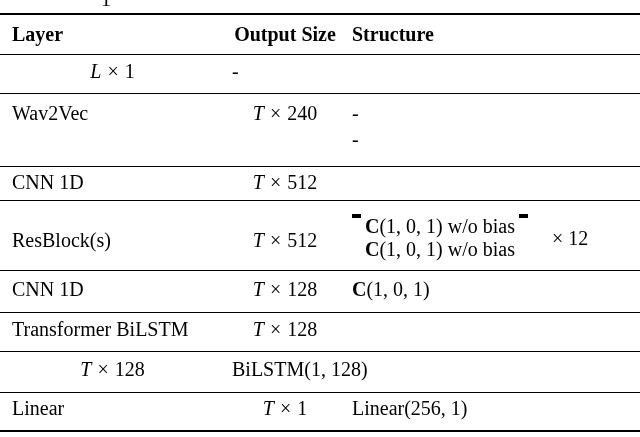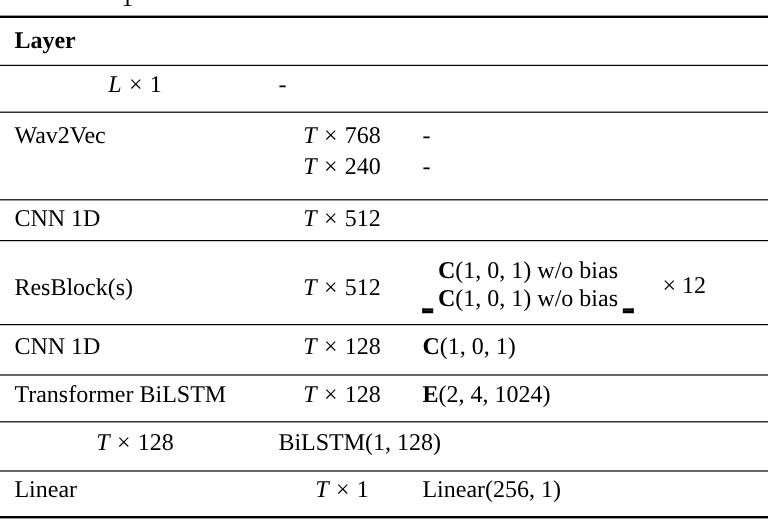--- a/index.html
+++ b/index.html
@@ -18,21 +18,21 @@
   .c2 {text-align:center;}
   .c3 {padding-left:7px;}
   .bold {font-weight:bold;}
   .mvar {font-style:italic;}
   .mx {padding:0 6px;}
   .two-line {line-height:26px;}
   .row-resblock {height:51px;}
   .row-resblock .c1, .row-resblock .c2 {display:flex; align-items:center;}
   .row-resblock .c2 {justify-content:center;}
   .bracket-wrap {display:flex; align-items:center;}
-  .bracket {display:flex; align-items:flex-end;}
+  .bracket {display:flex; align-items:flex-start;}
   .bl {width:7px; border-left:2px solid #000; border-top:2px solid #000; border-bottom:2px solid #000;}
   .br {width:7px; border-right:2px solid #000; border-top:2px solid #000; border-bottom:2px solid #000;}
   .bcontent {padding:1px 4px; font-size:20px; line-height:22.5px;}
   .mult {margin-left:24px;}
   .caption-frag {
     position:absolute; left:101px; top:-12px;
     font-size:20px; line-height:normal;
   }
 </style>
 </head>
@@ -48,33 +48,34 @@
   <div class="rule" style="top:165.5px; height:1.4px;"></div>
   <div class="rule" style="top:200px; height:1.4px;"></div>
   <div class="rule" style="top:269.5px; height:1.4px;"></div>
   <div class="rule" style="top:311.5px; height:1.4px;"></div>
   <div class="rule" style="top:350.5px; height:1.4px;"></div>
   <div class="rule" style="top:391.5px; height:1.4px;"></div>
   <div class="rule" style="top:429.5px; height:2.4px;"></div>
 
   <div class="row bold" style="top:23.5px">
     <div class="c1">Layer</div>
+    <div class="c2">Output Size</div>
+    <div class="c3">Structure</div>
   </div>
 
   <div class="row" style="top:60.5px">
     <div class="c2"><span class="mvar">L</span><span class="mx">×</span><span>1</span></div>
     <div class="c3">-</div>
   </div>
 
   <div class="row two-line" style="top:99.5px">
     <div class="c1">
       <div>Wav2Vec</div>
     </div>
     <div class="c2">
-      <div><span class="mvar">T</span><span class="mx">×</span><span>768</span></div>
       <div><span class="mvar">T</span><span class="mx">×</span><span>240</span></div>
     </div>
     <div class="c3">
       <div>-</div>
       <div>-</div>
     </div>
   </div>
 
   <div class="row" style="top:171.5px">
     <div class="c1">CNN 1D</div>
@@ -103,21 +104,20 @@
 
   <div class="row" style="top:278.5px">
     <div class="c1">CNN 1D</div>
     <div class="c2"><span class="mvar">T</span><span class="mx">×</span><span>128</span></div>
     <div class="c3"><span class="bold">C</span><span>(1, 0, 1)</span></div>
   </div>
 
   <div class="row" style="top:318.5px">
     <div class="c1">Transformer BiLSTM</div>
     <div class="c2"><span class="mvar">T</span><span class="mx">×</span><span>128</span></div>
-    <div class="c3"><span class="bold">E</span><span>(2, 4, 1024)</span></div>
   </div>
 
   <div class="row" style="top:358.5px">
     <div class="c2"><span class="mvar">T</span><span class="mx">×</span><span>128</span></div>
     <div class="c3">BiLSTM(1, 128)</div>
   </div>
 
   <div class="row" style="top:397.5px">
     <div class="c1">Linear</div>
     <div class="c2"><span class="mvar">T</span><span class="mx">×</span><span>1</span></div>

